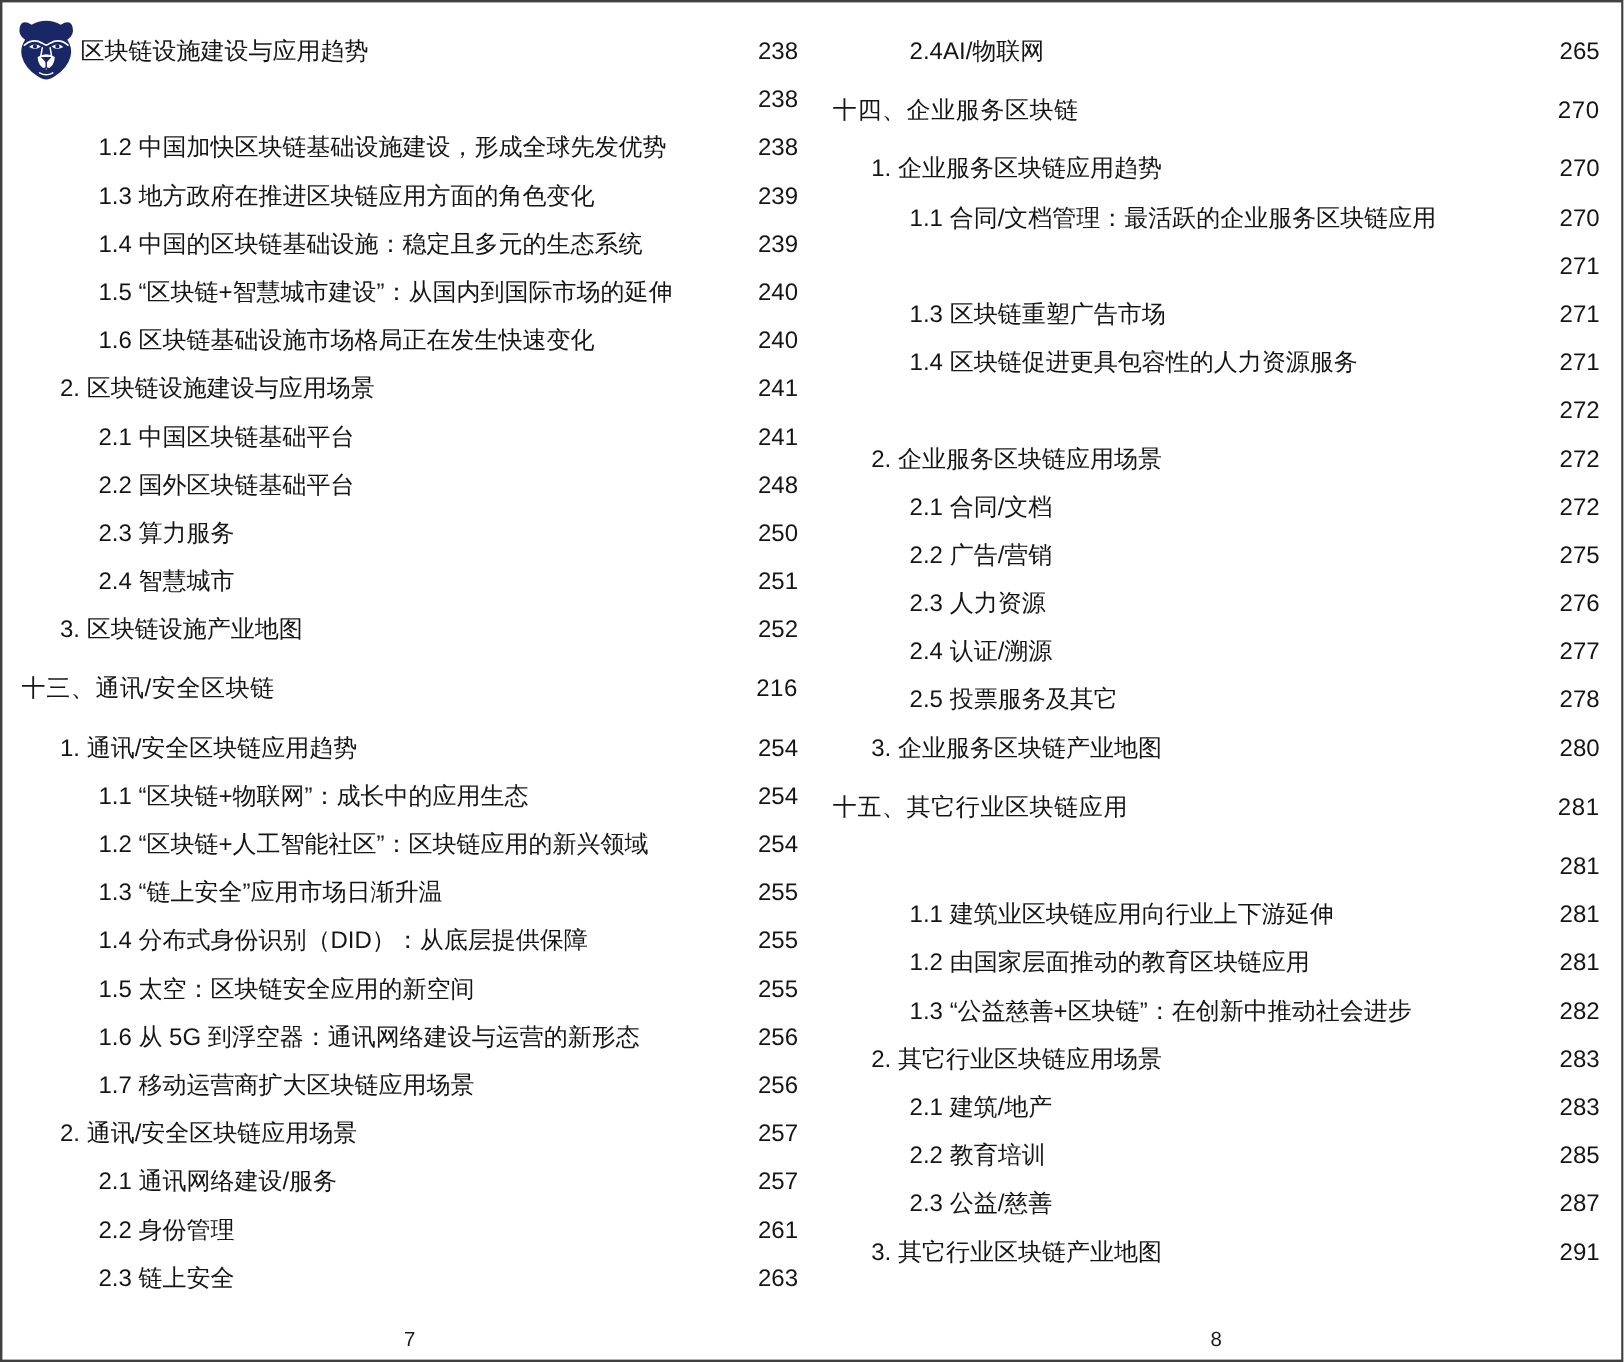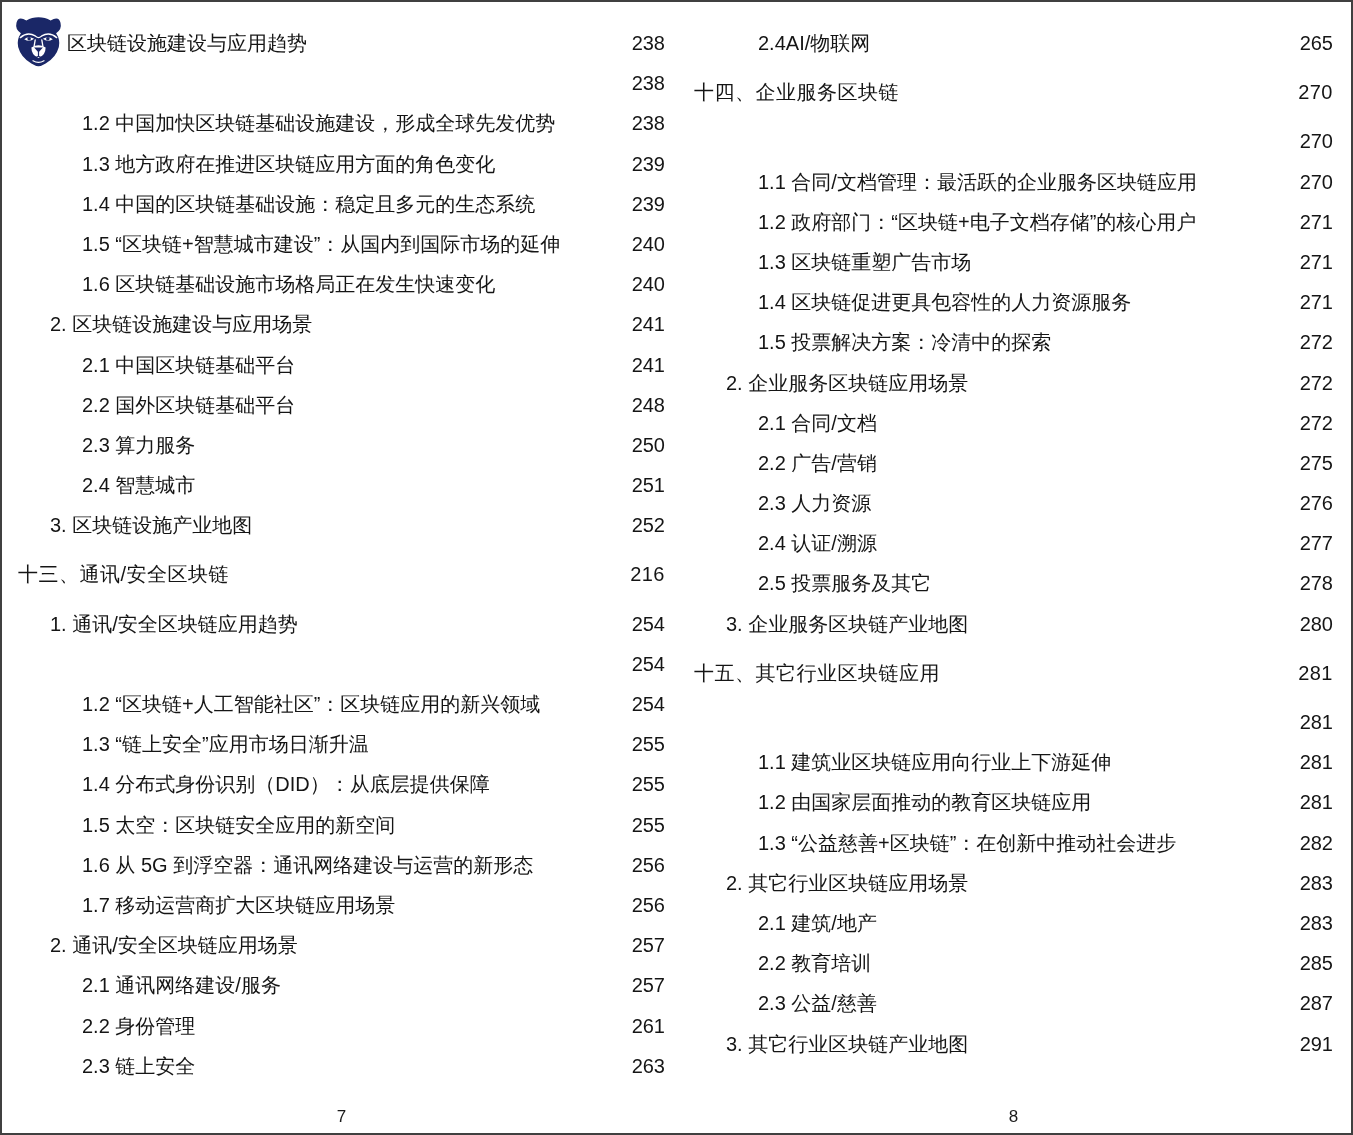--- a/index.html
+++ b/index.html
@@ -169,20 +169,21 @@
           <span class="toc-label">十三、通讯/安全区块链</span>
           <span class="leader"></span>
           <span class="pagenum">216</span>
         </div>
         <div class="toc-row lv1">
           <span class="toc-label">1. 通讯/安全区块链应用趋势</span>
           <span class="leader"></span>
           <span class="pagenum">254</span>
         </div>
         <div class="toc-row lv2">
+          <span class="toc-label">1.1 “区块链+物联网”：成长中的应用生态</span>
           <span class="leader"></span>
           <span class="pagenum">254</span>
         </div>
         <div class="toc-row lv2">
           <span class="toc-label">1.2 “区块链+人工智能社区”：区块链应用的新兴领域</span>
           <span class="leader"></span>
           <span class="pagenum">254</span>
         </div>
         <div class="toc-row lv2">
           <span class="toc-label">1.3 “链上安全”应用市场日渐升温</span>
@@ -239,45 +240,44 @@
           <span class="toc-label">2.4AI/物联网</span>
           <span class="leader"></span>
           <span class="pagenum">265</span>
         </div>
         <div class="toc-row lv0">
           <span class="toc-label">十四、企业服务区块链</span>
           <span class="leader"></span>
           <span class="pagenum">270</span>
         </div>
         <div class="toc-row lv1">
+          <span class="toc-label">1. 企业服务区块链应用趋势</span>
           <span class="leader"></span>
           <span class="pagenum">270</span>
         </div>
         <div class="toc-row lv2">
           <span class="toc-label">1.1 合同/文档管理：最活跃的企业服务区块链应用</span>
           <span class="leader"></span>
           <span class="pagenum">270</span>
         </div>
         <div class="toc-row lv2">
-          <span class="toc-label">1.2 政府部门：“区块链+电子文档存储”的核心用户</span>
           <span class="leader"></span>
           <span class="pagenum">271</span>
         </div>
         <div class="toc-row lv2">
           <span class="toc-label">1.3 区块链重塑广告市场</span>
           <span class="leader"></span>
           <span class="pagenum">271</span>
         </div>
         <div class="toc-row lv2">
           <span class="toc-label">1.4 区块链促进更具包容性的人力资源服务</span>
           <span class="leader"></span>
           <span class="pagenum">271</span>
         </div>
         <div class="toc-row lv2">
-          <span class="toc-label">1.5 投票解决方案：冷清中的探索</span>
           <span class="leader"></span>
           <span class="pagenum">272</span>
         </div>
         <div class="toc-row lv1">
           <span class="toc-label">2. 企业服务区块链应用场景</span>
           <span class="leader"></span>
           <span class="pagenum">272</span>
         </div>
         <div class="toc-row lv2">
           <span class="toc-label">2.1 合同/文档</span>

